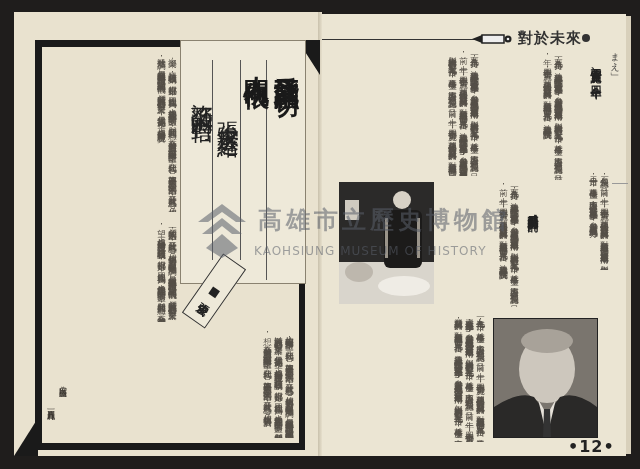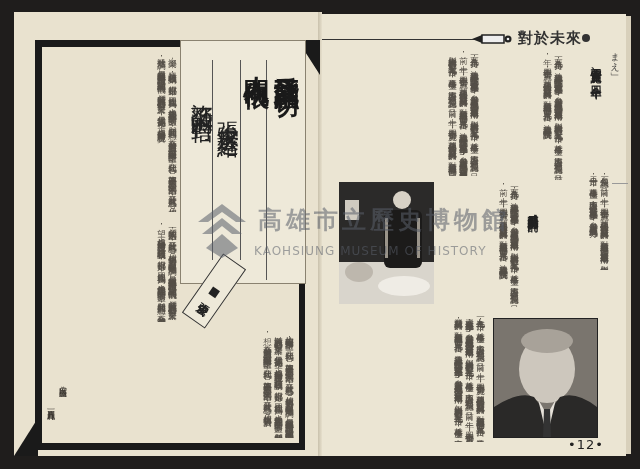--- a/index.html
+++ b/index.html
@@ -48,21 +48,21 @@
                    font-size:15px; font-weight:bold; color:#333; letter-spacing:1px; }
   .section-dot { position:absolute; left:582px; top:34px; width:8px; height:8px; border-radius:50%; background:#333; }
   .subhead { position:absolute; writing-mode:vertical-rl; font-family:"DejaVu Sans", sans-serif;
              font-weight:bold; font-size:11px; color:#222; letter-spacing:1px; }
 
   .photo { position:absolute; overflow:hidden; }
   .photo-1 { left:339px; top:182px; width:95px; height:122px; background:#2b2a29; }
   .photo-2 { left:493px; top:318px; width:103px; height:118px; background:#6b6660; border:1px solid #222; }
 
   .page-number { position:absolute; left:568px; top:437px; font-family:"DejaVu Sans", sans-serif;
-                 font-size:13px; font-weight:normal; color:#222; letter-spacing:1px;text-align:right; }
+                 font-size:16px; font-weight:bold; color:#222; letter-spacing:1px;text-align:right; }
   .side-mark { position:absolute; left:608px; top:46px; font-size:9px; color:#333; writing-mode:vertical-rl; }
   .edge-mark { position:absolute; left:612px; top:183px; width:16px; height:1px; background:#999; }
 
   .watermark { position:absolute; left:198px; top:204px; pointer-events:none; }
   .wm-cn { font-family:Liberation Serif, serif; font-size:24px; font-weight:bold; color:rgba(90,95,105,0.55);
            letter-spacing:4px; position:absolute; left:60px; top:0; white-space:nowrap; }
   .wm-en { font-family:"DejaVu Sans", sans-serif; font-size:12px; color:rgba(90,95,105,0.55);
            letter-spacing:1px; position:absolute; left:56px; top:40px; white-space:nowrap; }
   .wm-logo { position:absolute; left:0; top:0; width:48px; height:54px; }
 </style>

